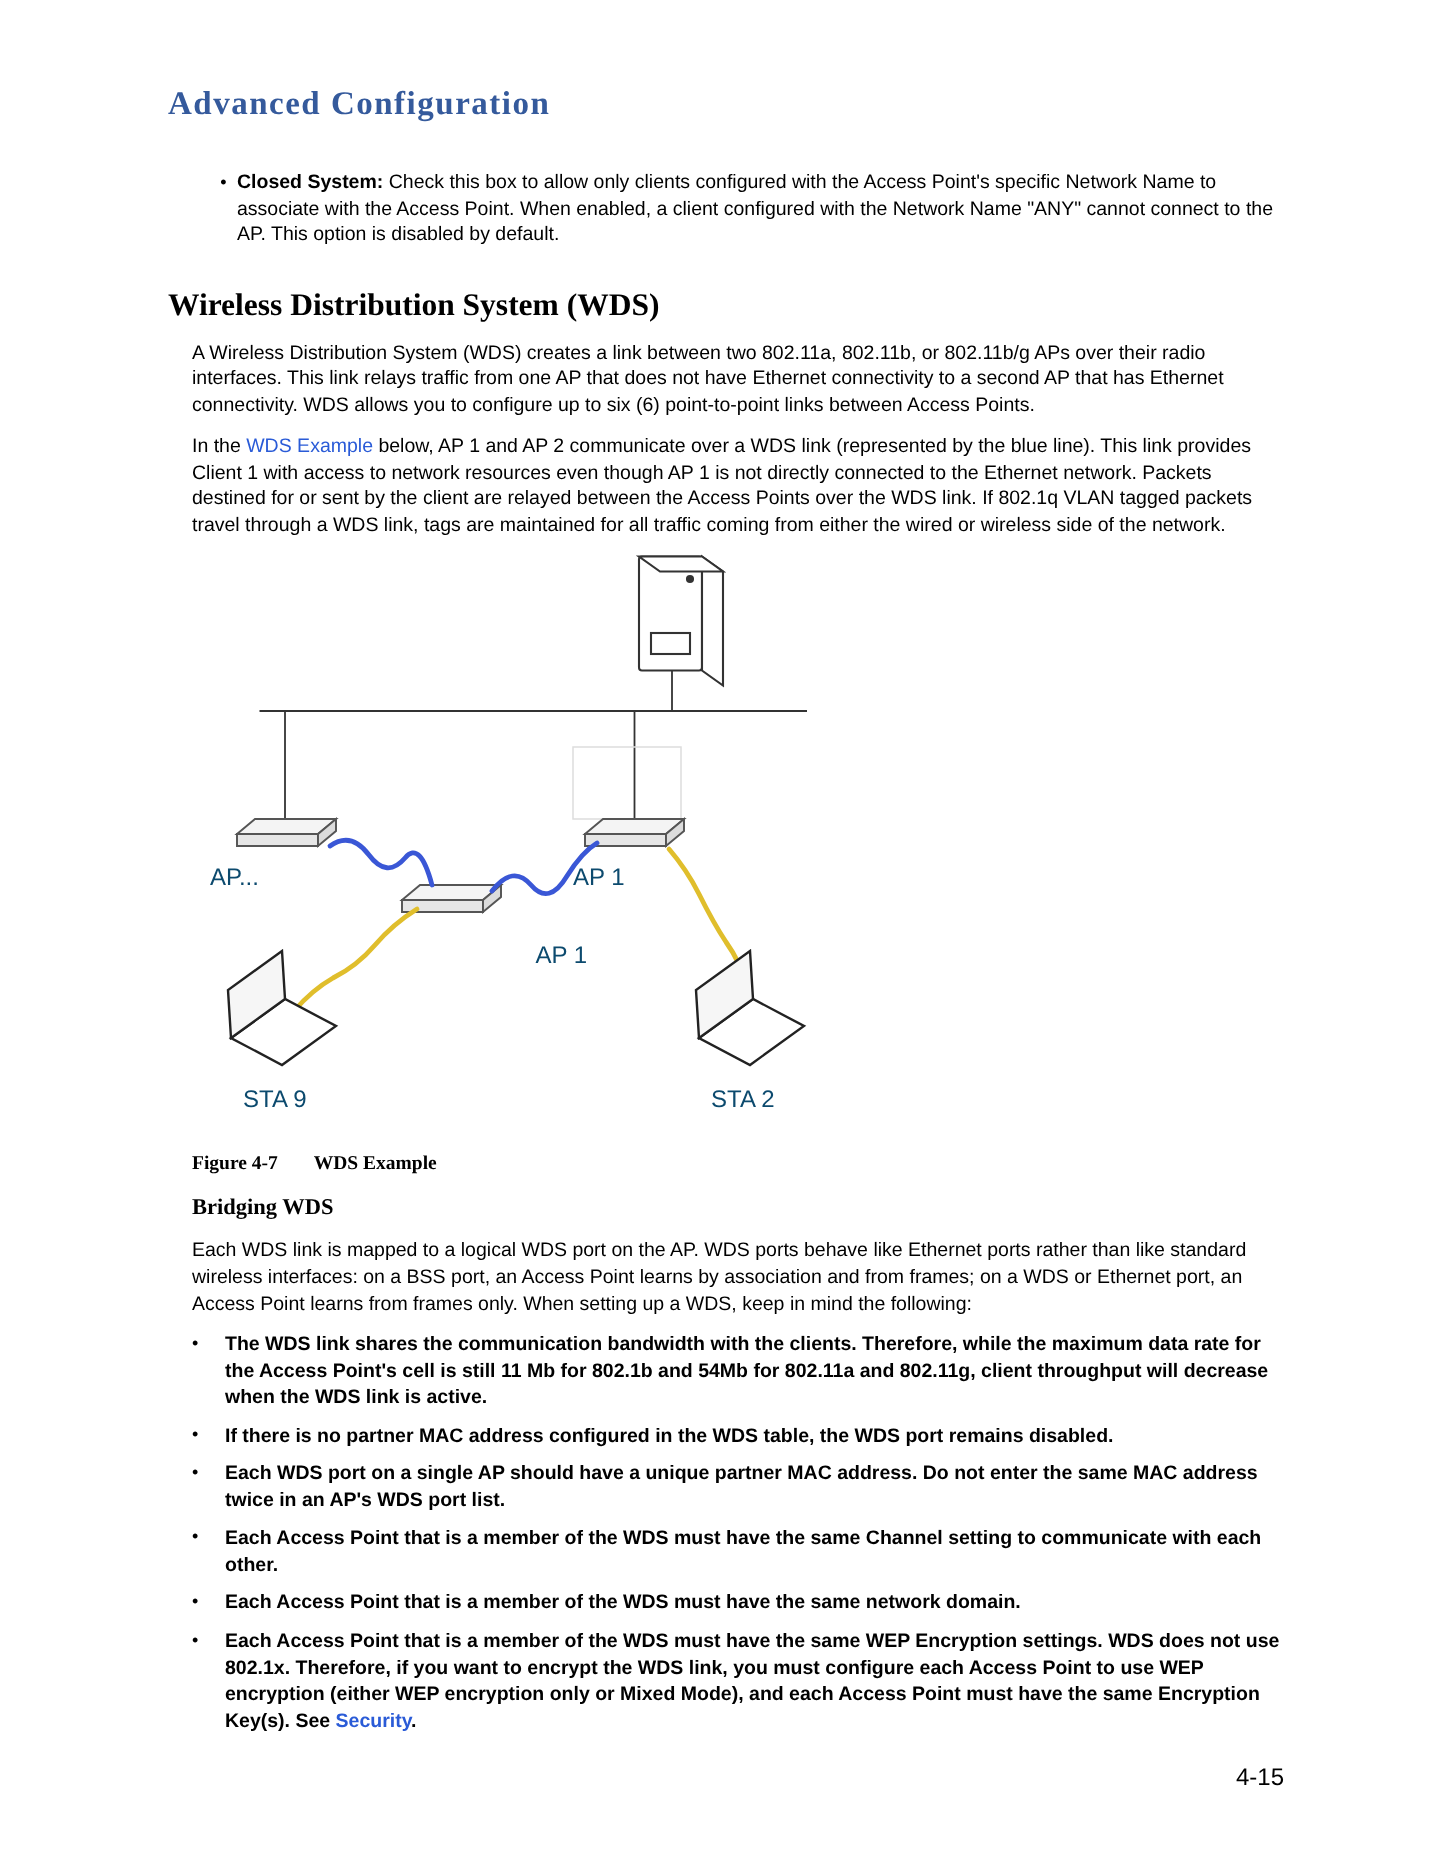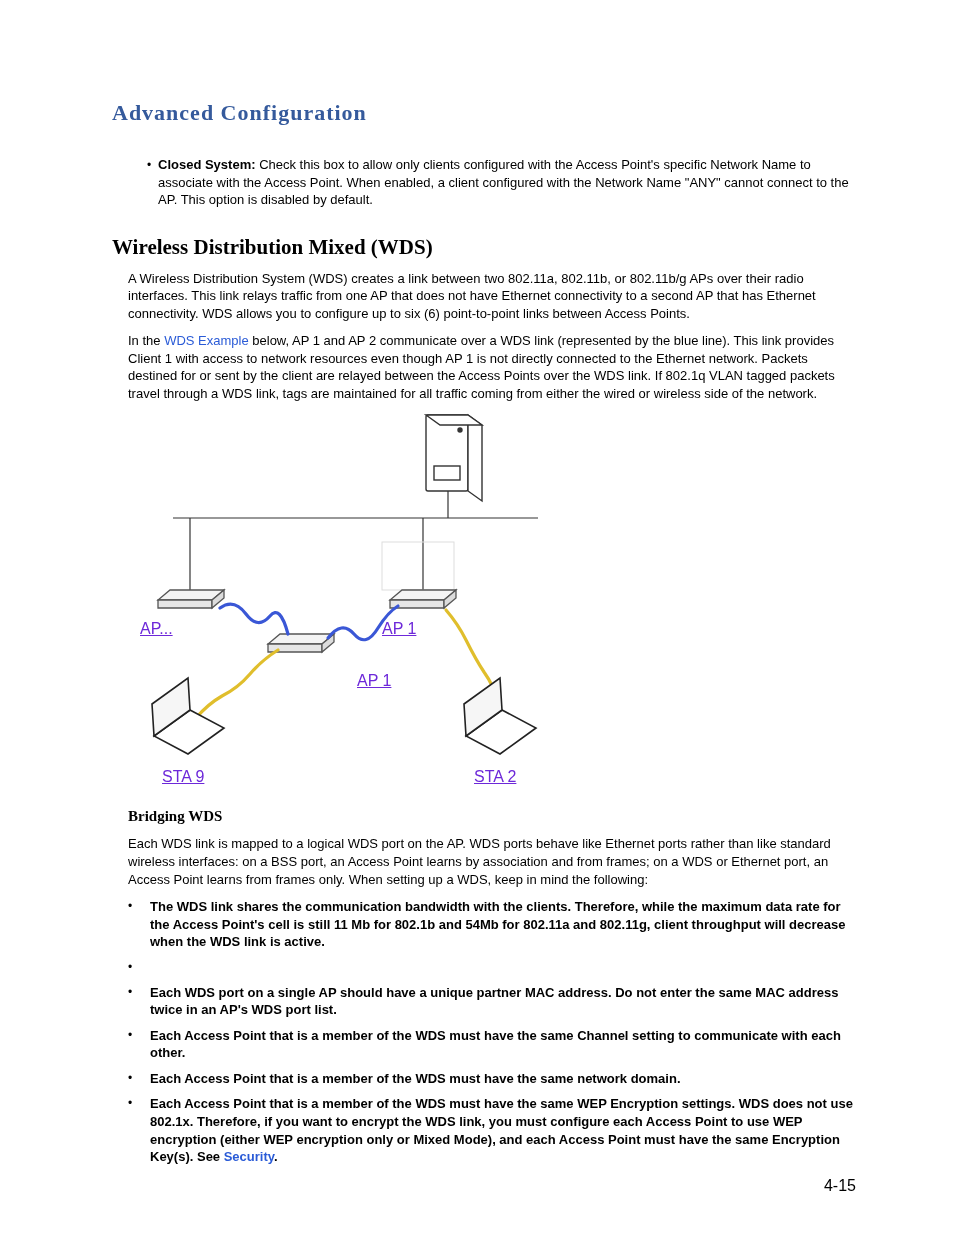--- a/index.html
+++ b/index.html
@@ -1,52 +1,52 @@
 <!DOCTYPE html>
 <html><head>
 <meta charset="utf-8">
 <style>
   html,body{margin:0;padding:0;background:#fff;color:#000;}
-  .page{width:954px;height:1235px;position:relative;font-family:Arial,Helvetica,sans-serif;box-sizing:border-box;padding:100px 98px 60px 112px;}
+  .page{width:954px;height:1235px;position:relative;font-family:Arial,Helvetica,sans-serif;box-sizing:border-box;padding:56px 98px 60px 112px;}
   .page-title{font-family:"Times New Roman",Times,serif;color:#355a9c;font-weight:bold;font-size:22px;letter-spacing:1px;margin:0 0 30px 0;}
   .bullet-row{display:flex;margin-left:28px;margin-bottom:26px;}
   .b-sym{width:18px;flex:0 0 18px;text-align:center;font-size:12px;line-height:18px;}
   .b-body{font-size:13px;line-height:1.35;}
   .b-body .blabel{font-weight:bold;}
   .section-h2{font-family:"Times New Roman",Times,serif;font-weight:bold;font-size:21px;margin:10px 0 10px 0;}
   .para{font-size:13px;line-height:1.35;margin:0 0 10px 16px;}
   .para .link{color:#2a5bd7;}
   .fig-wrap{margin:8px 0 4px 16px;}
   .fig-cap{font-family:"Times New Roman",Times,serif;font-weight:bold;font-size:13px;margin:6px 0 14px 16px;}
   .fig-cap .gap{display:inline-block;width:24px;}
   .sub-h3{font-family:"Times New Roman",Times,serif;font-weight:bold;font-size:15px;margin:4px 0 10px 16px;}
   .list2{margin:0 0 0 16px;}
   .li2{display:flex;margin:0 0 8px 0;}
   .li2 .dot{width:22px;flex:0 0 22px;text-align:left;font-size:12px;line-height:17px;}
   .li2 .txt{font-size:13px;line-height:1.35;font-weight:bold;}
   .li2 .txt .link{color:#2a5bd7;}
   .page-num{position:absolute;right:98px;bottom:40px;font-size:16px;}
   
-  .diag-label{position:absolute;font-family:Arial,sans-serif;color:#6d28d9;font-size:16px;text-decoration:underline;}
+  .diag-label{position:absolute;font-family:Arial,sans-serif;color:#0c4a6e;font-size:16px;}
 </style>
 </head>
 <body>
 
 <div class="page">
 
   <h1 class="page-title">Advanced Configuration</h1>
 
   <div class="bullet-row">
     <div class="b-sym">•</div>
     <div class="b-body">
       <span class="blabel">Closed System:</span><span> Check this box to allow only clients configured with the Access Point's specific Network Name to associate with the Access Point. When enabled, a client configured with the Network Name "ANY" cannot connect to the AP. This option is disabled by default.</span>
     </div>
   </div>
 
-  <h2 class="section-h2">Wireless Distribution Mixed (WDS)</h2>
+  <h2 class="section-h2">Wireless Distribution System (WDS)</h2>
 
   <p class="para">A Wireless Distribution System (WDS) creates a link between two 802.11a, 802.11b, or 802.11b/g APs over their radio interfaces. This link relays traffic from one AP that does not have Ethernet connectivity to a second AP that has Ethernet connectivity. WDS allows you to configure up to six (6) point-to-point links between Access Points.</p>
 
   <p class="para">
     <span>In the </span><span class="link">WDS Example</span><span> below, AP 1 and AP 2 communicate over a WDS link (represented by the blue line). This link provides Client 1 with access to network resources even though AP 1 is not directly connected to the Ethernet network. Packets destined for or sent by the client are relayed between the Access Points over the WDS link. If 802.1q VLAN tagged packets travel through a WDS link, tags are maintained for all traffic coming from either the wired or wireless side of the network.</span>
   </p>
 
   <div class="fig-wrap">
     <svg width="420" height="388" viewBox="0 0 420 388">
 
@@ -99,32 +99,36 @@
     
     <div style="position:relative;width:420px;height:0;">
       <span class="diag-label" style="left:12px;top:-184px;">AP...</span>
       <span class="diag-label" style="left:182px;top:-132px;margin-left:47px;">AP 1</span>
       <span class="diag-label" style="left:254px;top:-184px;">AP 1</span>
       <span class="diag-label" style="left:34px;top:-36px;">STA 9</span>
       <span class="diag-label" style="left:346px;top:-36px;">STA 2</span>
     </div>
   </div>
 
+  <div class="fig-cap">
+    <span>Figure 4-7</span><span class="gap"></span><span>WDS Example</span>
+  </div>
 
   <h3 class="sub-h3">Bridging WDS</h3>
 
   <p class="para" style="margin-left:16px;">Each WDS link is mapped to a logical WDS port on the AP. WDS ports behave like Ethernet ports rather than like standard wireless interfaces: on a BSS port, an Access Point learns by association and from frames; on a WDS or Ethernet port, an Access Point learns from frames only. When setting up a WDS, keep in mind the following:</p>
 
   <div class="list2">
     <div class="li2">
         <div class="dot">•</div>
         <div class="txt">The WDS link shares the communication bandwidth with the clients. Therefore, while the maximum data rate for the Access Point's cell is still 11 Mb for 802.1b and 54Mb for 802.11a and 802.11g, client throughput will decrease when the WDS link is active.</div>
       </div>
     <div class="li2">
         <div class="dot">•</div>
+        <div class="txt">If there is no partner MAC address configured in the WDS table, the WDS port remains disabled.</div>
       </div>
     <div class="li2">
         <div class="dot">•</div>
         <div class="txt">Each WDS port on a single AP should have a unique partner MAC address. Do not enter the same MAC address twice in an AP's WDS port list.</div>
       </div>
     <div class="li2">
         <div class="dot">•</div>
         <div class="txt">Each Access Point that is a member of the WDS must have the same Channel setting to communicate with each other.</div>
       </div>
     <div class="li2">

